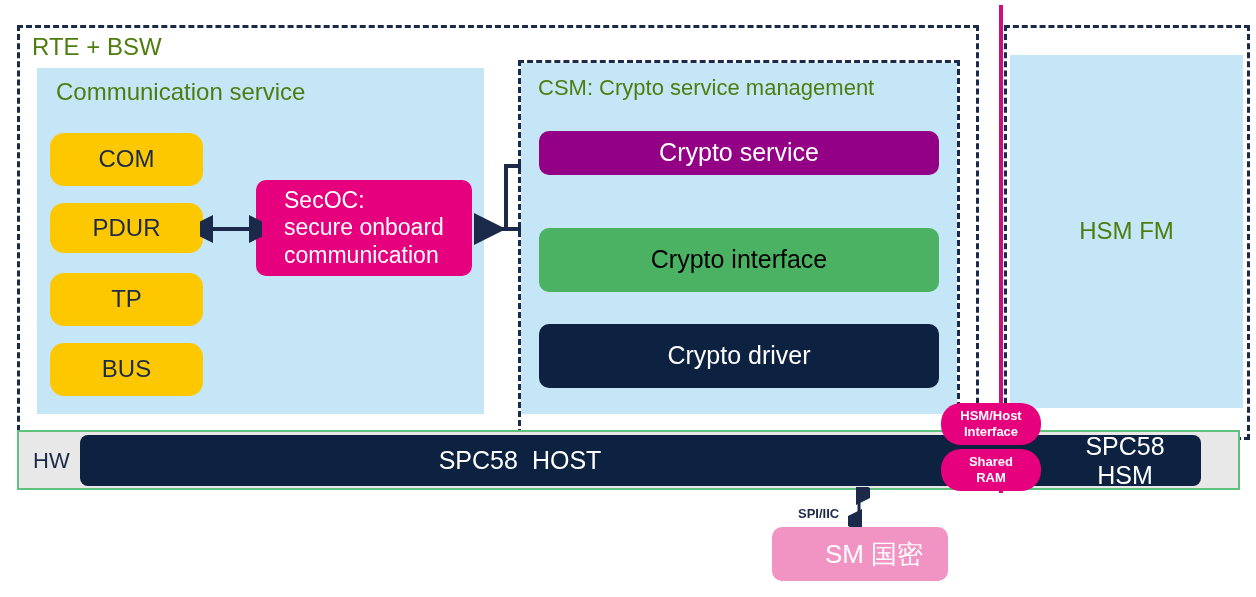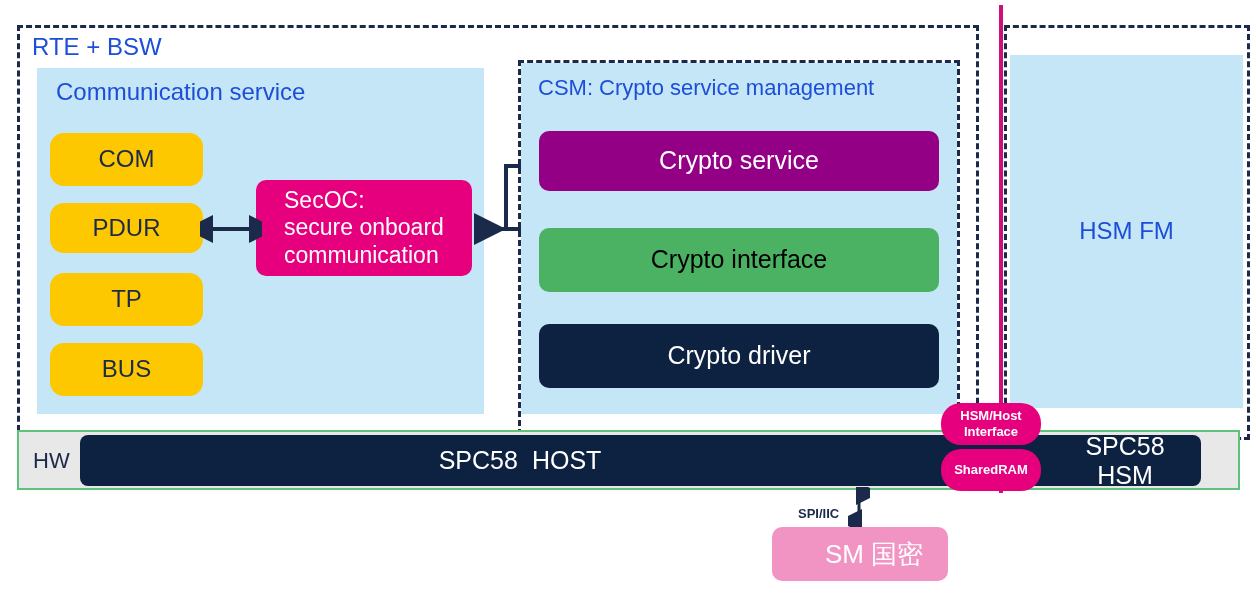--- a/index.html
+++ b/index.html
@@ -43,21 +43,21 @@
   .blk-purple { background: #930085; color: #ffffff; font-size: 25px; }
   .blk-green  { background: #4cb263; color: #000000; font-size: 25px; }
   .blk-navy   { background: #0d2240; color: #ffffff; font-size: 25px; }
   .blk-lpink  { background: #f194c4; color: #ffffff; font-size: 26px; padding-left: 28px; }
   .blk-smallpink {
     background: #e6007e; color: #ffffff; font-size: 13px;
     border-radius: 20px; font-weight: bold; line-height: 1.25;
   }
 
   .label {
-    color: #1d4ed8;
+    color: #4d7c0f;
     font-size: 24px;
     white-space: nowrap;
   }
   .label-sm { font-size: 22px; }
 
   .hw-label {
     color: #1b2a4a;
     font-size: 22px;
   }
 
@@ -130,21 +130,21 @@
     <polyline points="28,79 40,79 40,16 68,16" fill="none" stroke="#1b2a4a" stroke-width="4" marker-end="url(#ahRight)"></polyline>
 
     <polyline points="72,79 12,79" fill="none" stroke="#1b2a4a" stroke-width="4" marker-end="url(#ahLeft)"></polyline>
   </svg>
 
   <div class="abs lightblue" style="left:521px; top:63px; width:436px; height:351px;"></div>
   <div class="abs dashed" style="left:518px; top:60px; width:442px; height:429px;"></div>
 
   <div class="abs label label-sm" style="left:538px; top:75px;">CSM: Crypto service management</div>
 
-  <div class="abs blk blk-purple" style="left:539px; top:131px; width:400px; height:60px;">
+  <div class="abs blk blk-purple" style="left:539px; top:131px; width:400px; height:44px;">
     <span>Crypto service</span>
   </div>
   <div class="abs blk blk-green" style="left:539px; top:228px; width:400px; height:64px;">
     <span>Crypto interface</span>
   </div>
   <div class="abs blk blk-navy" style="left:539px; top:324px; width:400px; height:64px;">
     <span>Crypto driver</span>
   </div>
 
   <div class="abs magenta-line" style="left:999px; top:5px; width:4px; height:488px;"></div>
@@ -170,21 +170,21 @@
 
   <div class="abs blk" style="left:1055px; top:432px; width:140px; height:58px; background:transparent; flex-direction:column; color:#ffffff; font-size:25px;">
     <span>SPC58</span>
     <span>HSM</span>
   </div>
 
   <div class="abs blk blk-smallpink" style="left:941px; top:403px; width:100px; height:42px; flex-direction:column;">
     <span>HSM/Host</span>
     <span>Interface</span>
   </div>
-  <div class="abs blk blk-smallpink" style="left:941px; top:449px; width:100px; height:42px; ">
+  <div class="abs blk blk-smallpink" style="left:941px; top:449px; width:100px; height:42px; flex-direction:column;">
     <span>Shared</span>
     <span>RAM</span>
   </div>
 
   <svg class="abs" style="left:848px; top:487px; width:22px; height:40px;" viewBox="0 0 22 40">
     <defs>
       <marker id="ahUp" markerWidth="8" markerHeight="8" refX="4" refY="7" orient="auto">
         <polygon points="0,8 4,0 8,8" fill="#1b2a4a"></polygon>
       </marker>
       <marker id="ahDown" markerWidth="8" markerHeight="8" refX="4" refY="1" orient="auto">

